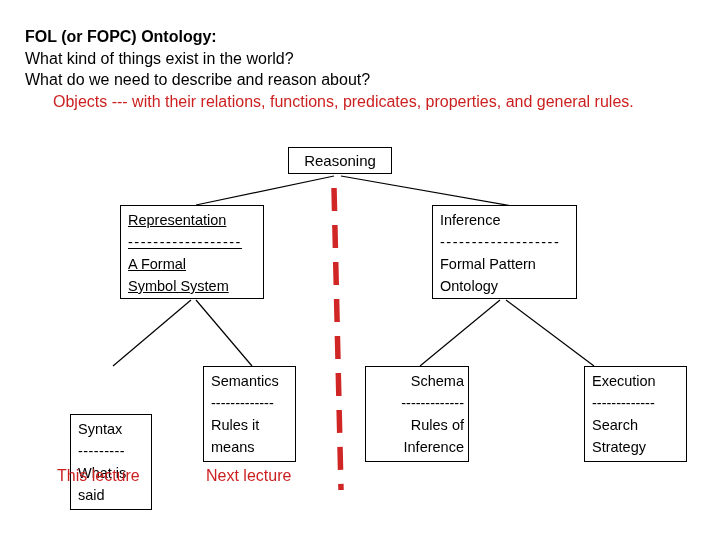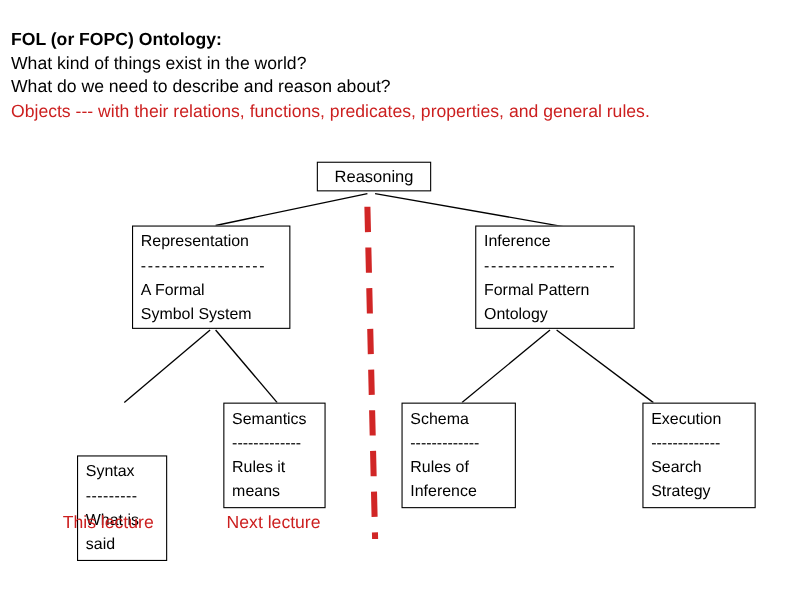--- a/index.html
+++ b/index.html
@@ -9,24 +9,24 @@
     --box-border:#000000;
     --bg:#ffffff;
   }
   html,body{margin:0;padding:0;background:#888;}
   .slide{
     position:relative;width:720px;height:540px;background:var(--bg);
     font-family:"Liberation Sans",sans-serif;color:var(--text-black);
     overflow:hidden;
   }
   
-  .header{position:absolute;left:10px;top:26px;width:680px;}
+  .header{position:absolute;left:25px;top:26px;width:680px;}
   .header .title{font-size:16px;font-weight:bold;line-height:21.5px;white-space:nowrap;}
   .header .hline{font-size:16px;line-height:21.5px;white-space:nowrap;}
-  .header .red{color:var(--text-red);}
+  .header .red{color:var(--text-red);margin-left:28px;}
   
   svg.connectors{position:absolute;left:0;top:0;pointer-events:none;}
   svg.connectors line.black{stroke:#000;stroke-width:1.2;}
   svg.connectors line.red-divider{
     stroke:var(--divider-red);stroke-width:5.5;
     stroke-dasharray:23 14;
   }
   
   .node{
     position:absolute;box-sizing:border-box;
@@ -35,25 +35,25 @@
     padding:3px 4px 0 7px;white-space:nowrap;
   }
   .node.root{
     display:flex;align-items:center;justify-content:center;
     padding:0;font-size:15px;
   }
   .dash-row{letter-spacing:0;}
   .dash-row.ls15{letter-spacing:1.5px;}
   .dash-row.ls04{letter-spacing:0.4px;}
   .n-reasoning{left:288px;top:147px;width:104px;height:27px;}
-  .n-representation{left:120px;top:205px;width:144px;height:94px;}
+  .n-representation{left:120px;top:205px;width:144px;height:94px;text-decoration:underline;}
   .n-inference{left:432px;top:205px;width:145px;height:94px;}
   .n-syntax{left:70px;top:366px;width:82px;height:96px;margin-top:48px;}
   .n-semantics{left:203px;top:366px;width:93px;height:96px;}
-  .n-schema{left:365px;top:366px;width:104px;height:96px;}
+  .n-schema{left:365px;top:366px;width:104px;height:96px;text-align:right;}
   .n-execution{left:540px;top:366px;width:103px;height:96px;margin-left:44px;}
   
   .lecture{
     position:absolute;top:467px;font-size:16px;font-weight:normal;
     color:var(--text-red);white-space:nowrap;
   }
   .lecture.this{left:57px;}
   .lecture.next{left:206px;}
 </style>
 </head>

